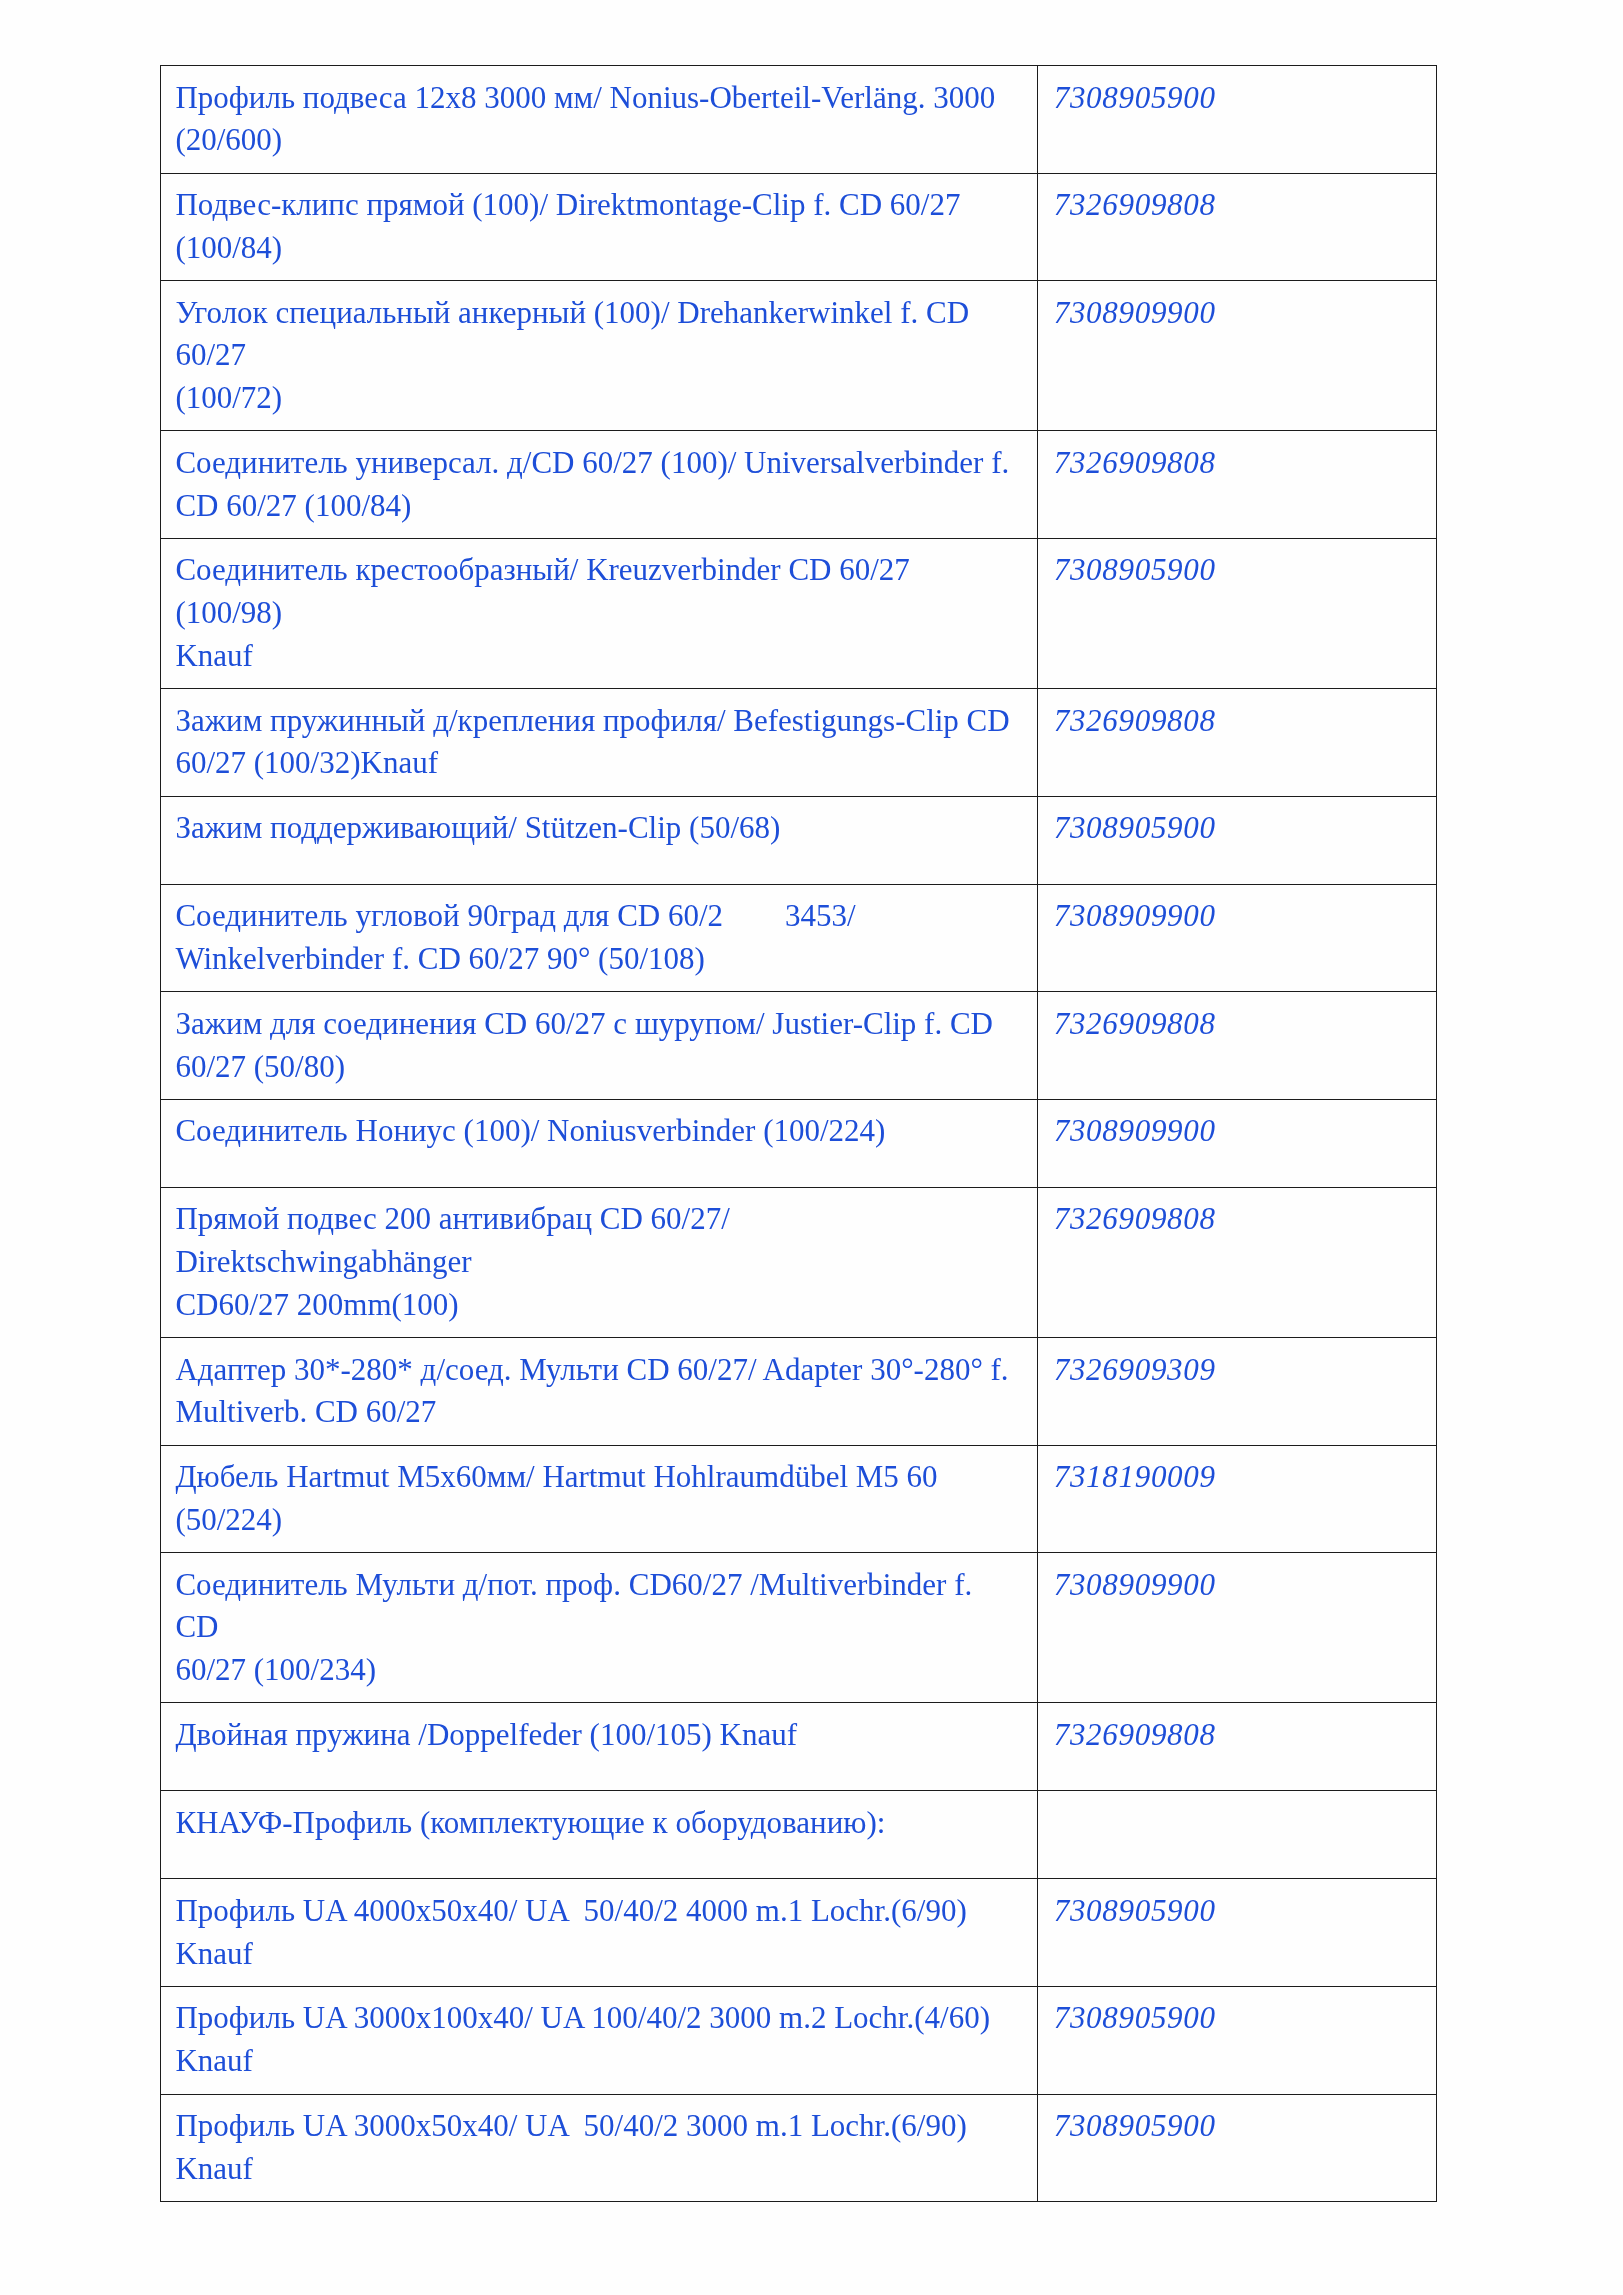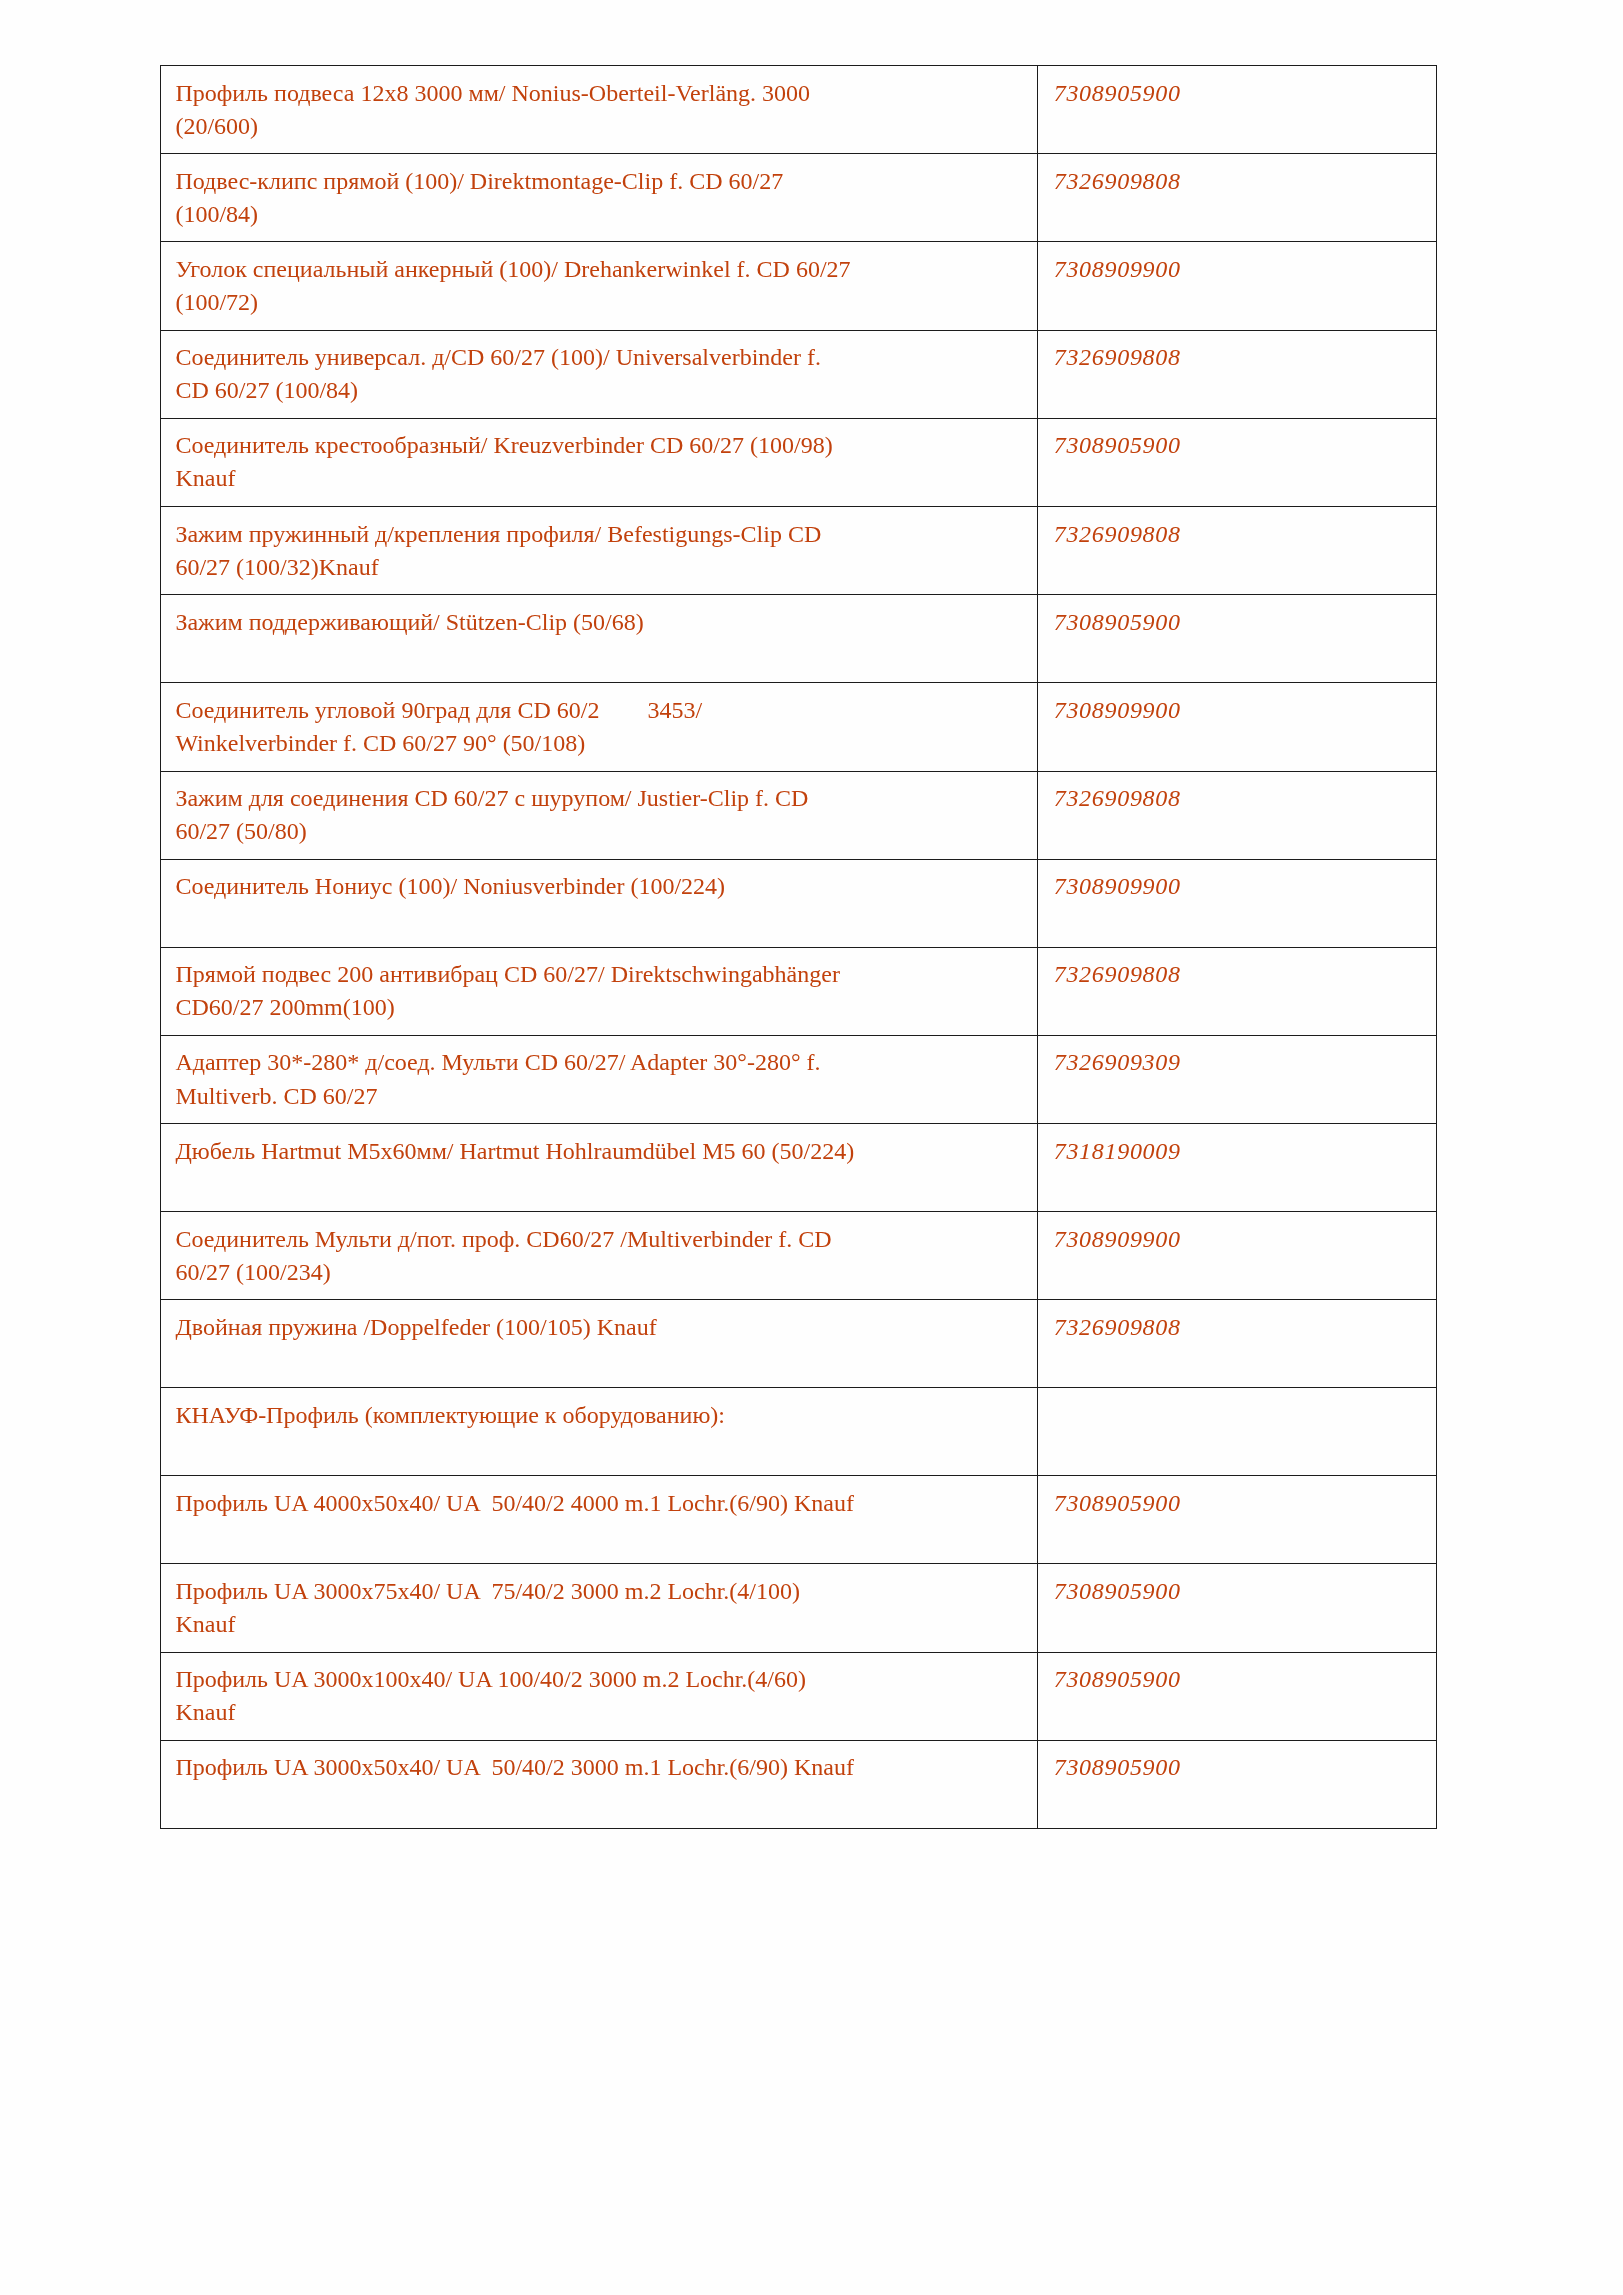--- a/index.html
+++ b/index.html
@@ -23,23 +23,23 @@
     left: 160px;
     top: 65px;
     width: 1276px;
     border-collapse: collapse;
     table-layout: fixed;
   }
 
   table.product-table td {
     border: 1.3px solid #1c1c1c;
     vertical-align: top;
-    font-size: 24px;
+    font-size: 31px;
     line-height: 1.38;
-    color: #c2410c;
+    color: #1d4ed8;
   }
 
   td.desc-cell {
     width: 877px;
     padding: 10.5px 15.7px 10.5px 14.4px;
     white-space: pre-wrap;
     min-height: 65px;
   }
 
   td.code-cell {
@@ -151,25 +151,20 @@
     <td class="code-cell"></td>
   </tr>
 
   <tr class="product-row">
     <td class="desc-cell">Профиль UA 4000x50x40/ UA  50/40/2 4000 m.1 Lochr.(6/90) Knauf</td>
     <td class="code-cell">7308905900</td>
   </tr>
 
 
 
-  <tr class="product-row">
-    <td class="desc-cell">Профиль UA 3000x75x40/ UA  75/40/2 3000 m.2 Lochr.(4/100)
-Knauf</td>
-    <td class="code-cell">7308905900</td>
-  </tr>
 
   <tr class="product-row">
     <td class="desc-cell">Профиль UA 3000x100x40/ UA 100/40/2 3000 m.2 Lochr.(4/60)
 Knauf</td>
     <td class="code-cell">7308905900</td>
   </tr>
 
   <tr class="product-row">
     <td class="desc-cell">Профиль UA 3000x50x40/ UA  50/40/2 3000 m.1 Lochr.(6/90) Knauf</td>
     <td class="code-cell">7308905900</td>

